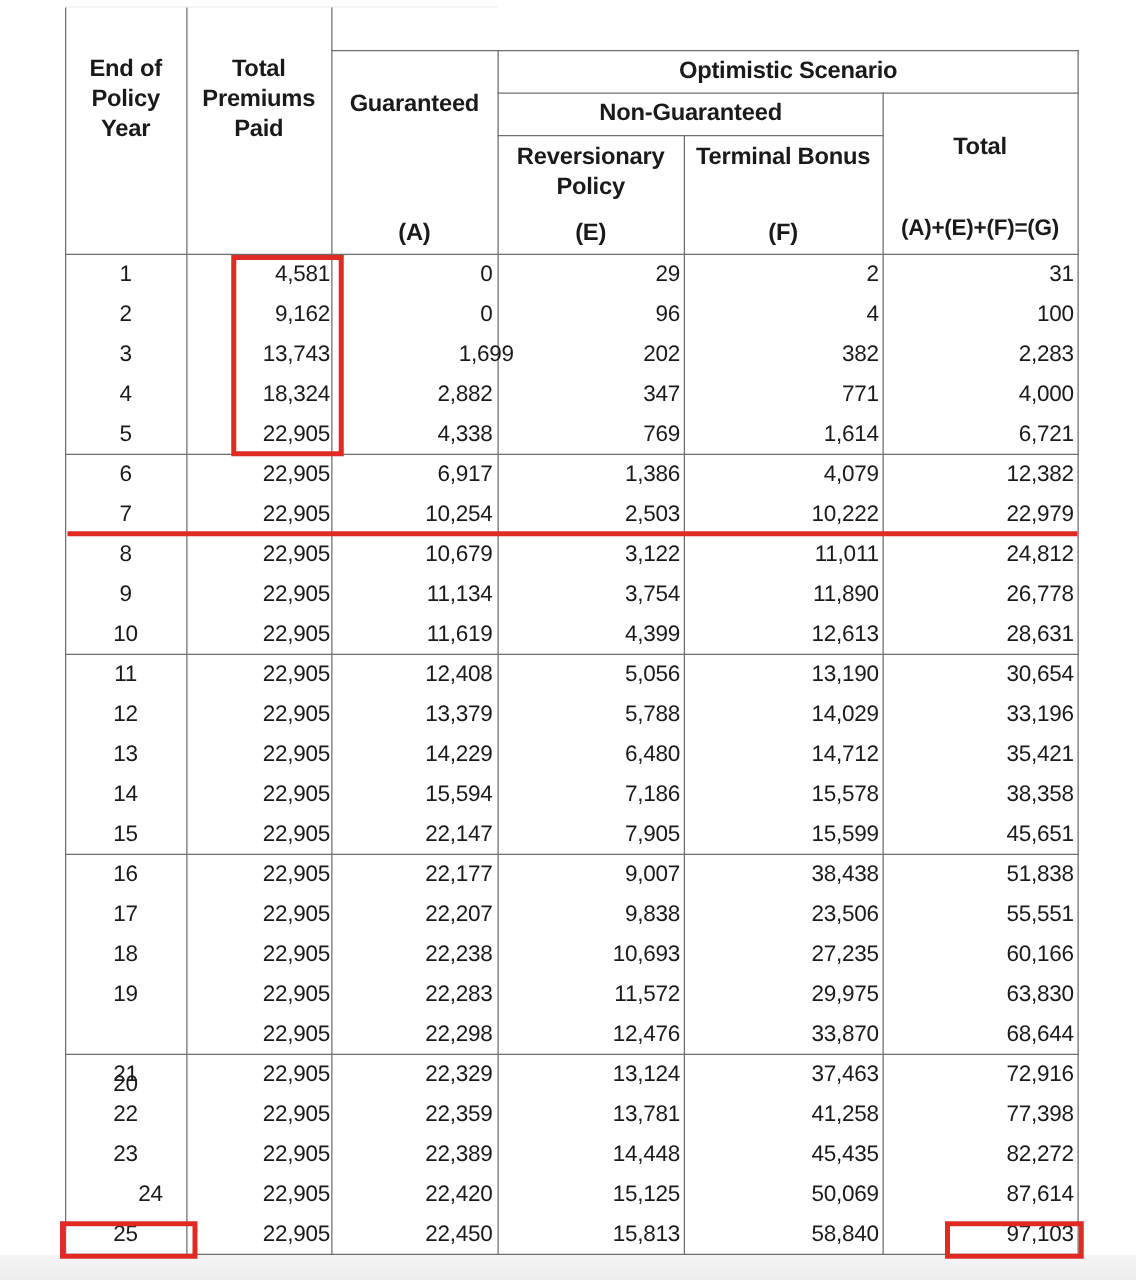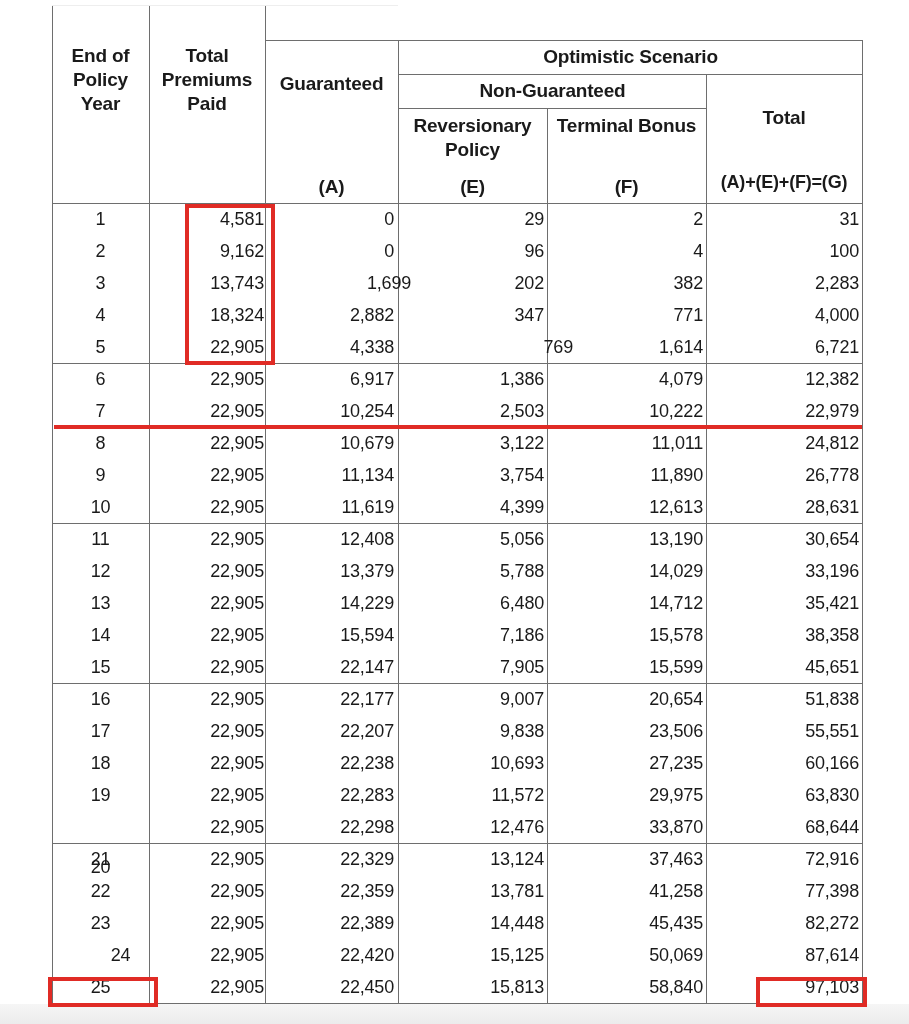--- a/index.html
+++ b/index.html
@@ -103,21 +103,21 @@
         <div class="cell c1" style="top: 299px;">18,324</div>
         <div class="cell c2" style="top: 299px;">2,882</div>
         <div class="cell c3" style="top: 299px;">347</div>
         <div class="cell c4" style="top: 299px;">771</div>
         <div class="cell c5" style="top: 299px;">4,000</div>
       </div>
       <div>
         <div class="cell c0" style="top: 331px;">5</div>
         <div class="cell c1" style="top: 331px;">22,905</div>
         <div class="cell c2" style="top: 331px;">4,338</div>
-        <div class="cell c3" style="top: 331px; margin-left: 29px;">769</div>
+        <div class="cell c3" style="top: 331px;">769</div>
         <div class="cell c4" style="top: 331px;">1,614</div>
         <div class="cell c5" style="top: 331px;">6,721</div>
       </div>
       <div>
         <div class="cell c0" style="top: 363px;">6</div>
         <div class="cell c1" style="top: 363px;">22,905</div>
         <div class="cell c2" style="top: 363px;">6,917</div>
         <div class="cell c3" style="top: 363px;">1,386</div>
         <div class="cell c4" style="top: 363px;">4,079</div>
         <div class="cell c5" style="top: 363px;">12,382</div>
@@ -192,21 +192,21 @@
         <div class="cell c2" style="top: 651px;">22,147</div>
         <div class="cell c3" style="top: 651px;">7,905</div>
         <div class="cell c4" style="top: 651px;">15,599</div>
         <div class="cell c5" style="top: 651px;">45,651</div>
       </div>
       <div>
         <div class="cell c0" style="top: 683px;">16</div>
         <div class="cell c1" style="top: 683px;">22,905</div>
         <div class="cell c2" style="top: 683px;">22,177</div>
         <div class="cell c3" style="top: 683px;">9,007</div>
-        <div class="cell c4" style="top: 683px;">20,654</div>
+        <div class="cell c4" style="top: 683px;">38,438</div>
         <div class="cell c5" style="top: 683px;">51,838</div>
       </div>
       <div>
         <div class="cell c0" style="top: 715px;">17</div>
         <div class="cell c1" style="top: 715px;">22,905</div>
         <div class="cell c2" style="top: 715px;">22,207</div>
         <div class="cell c3" style="top: 715px;">9,838</div>
         <div class="cell c4" style="top: 715px;">23,506</div>
         <div class="cell c5" style="top: 715px;">55,551</div>
       </div>

